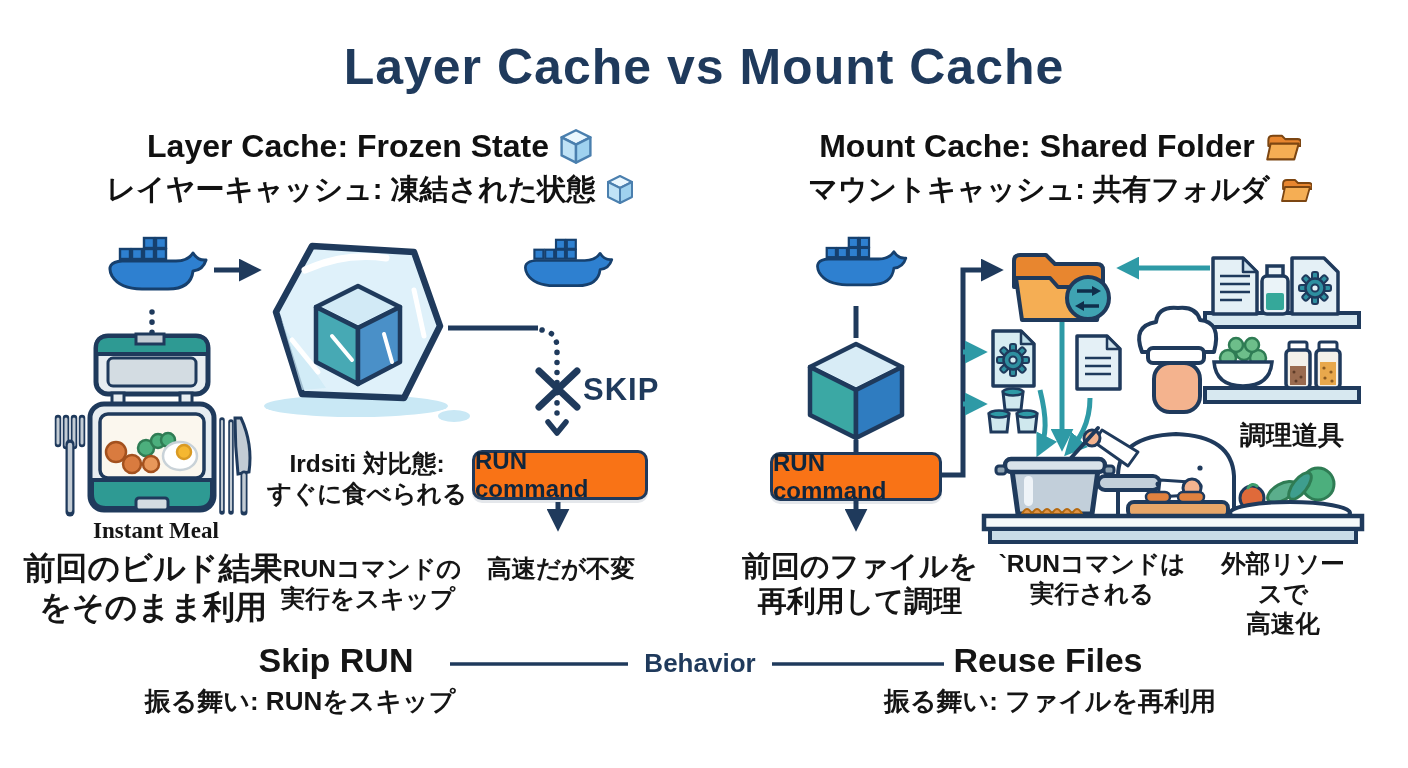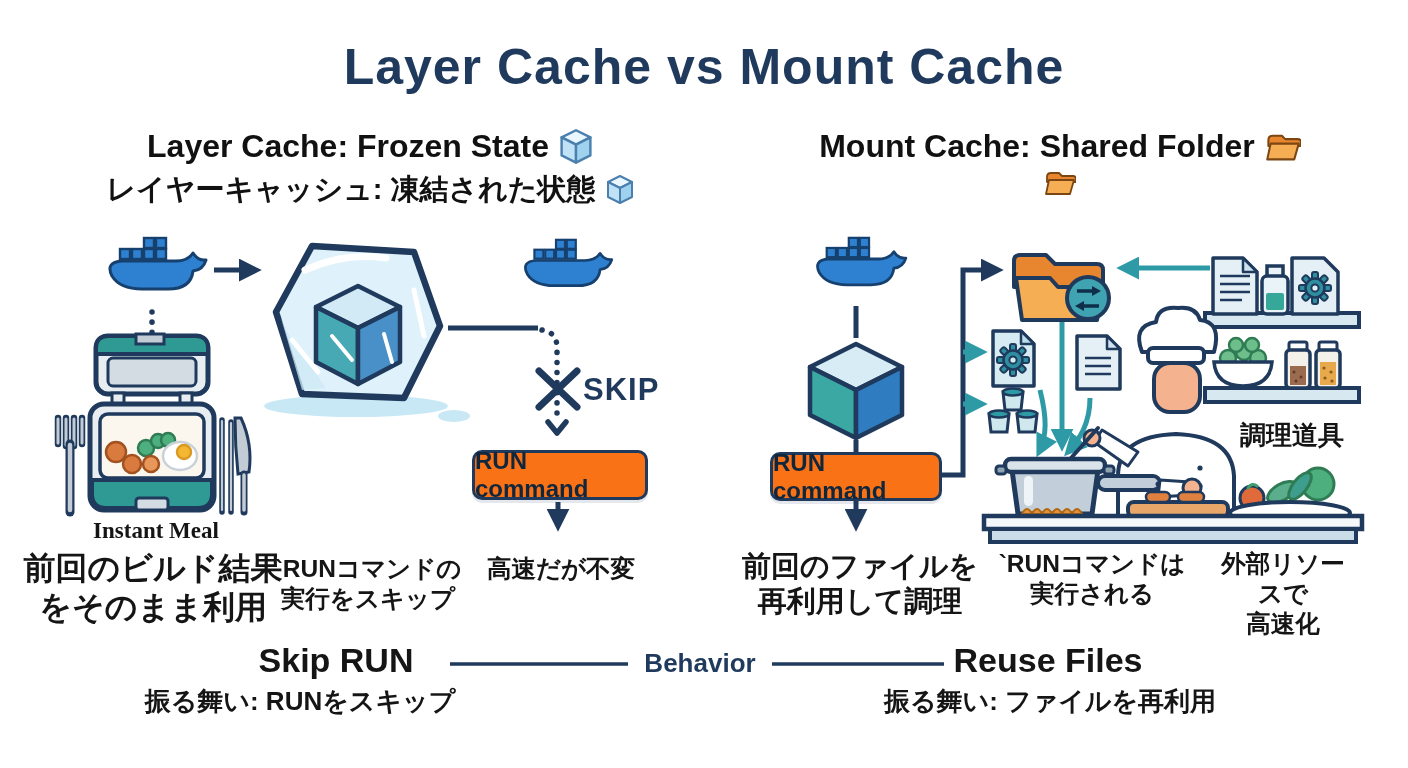--- a/index.html
+++ b/index.html
@@ -289,38 +289,41 @@
 </div>
 
 <div class="hrow" style="left:730px;top:128px;width:660px;font-size:32px;">
   <span>Mount Cache: Shared Folder</span>
   <svg width="36" height="30" viewBox="0 0 32 26">
     <path d="M3,7 q0,-4 4,-4 h8 l3,3 h11 q3,0 3,3 v3 h-29 z" fill="#e8862f" stroke="#7c4612 " stroke-width="1.8" stroke-linejoin="round"></path>
     <polygon points="5,10 30,10 26,24 2,24" fill="#f5ae54" stroke="#7c4612" stroke-width="1.8" stroke-linejoin="round"></polygon>
   </svg>
 </div>
 <div class="hrow" style="left:730px;top:170px;width:660px;font-size:29px;">
+  <span>マウントキャッシュ: 共有フォルダ</span>
   <svg width="32" height="26" viewBox="0 0 32 26">
     <path d="M3,7 q0,-4 4,-4 h8 l3,3 h11 q3,0 3,3 v3 h-29 z" fill="#e8862f" stroke="#7c4612" stroke-width="1.8" stroke-linejoin="round"></path>
     <polygon points="5,10 30,10 26,24 2,24" fill="#f5ae54" stroke="#7c4612" stroke-width="1.8" stroke-linejoin="round"></polygon>
   </svg>
 </div>
 
 <div class="skip" style="left:583px;top:372px;">SKIP</div>
 
 <div class="runbox" style="left:472px;top:450px;width:170px;height:44px;">
   <span>RUN command</span>
 </div>
 <div class="runbox" style="left:770px;top:452px;width:166px;height:43px;">
   <span>RUN command</span>
 </div>
 
 <div class="txt" style="left:156px;top:517px;font-size:23px;font-family:Liberation Serif, serif;">Instant Meal</div>
 <div class="txt" style="left:153px;top:549px;font-size:32px;">前回のビルド結果
 をそのまま利用</div>
+<div class="txt" style="left:367px;top:449px;font-size:24.5px;">Irdsiti 対比態:
+すぐに食べられる</div>
 <div class="txt" style="left:368px;top:554px;font-size:24.5px;">`RUNコマンドの
 実行をスキップ</div>
 <div class="txt" style="left:561px;top:554px;font-size:24.5px;">高速だが不変</div>
 
 <div class="txt" style="left:860px;top:549px;font-size:29px;">前回のファイルを
 再利用して調理</div>
 <div class="txt" style="left:1092px;top:549px;font-size:24.5px;">`RUNコマンドは
 実行される</div>
 <div class="txt" style="left:1283px;top:549px;font-size:24.5px;">外部リソースで
 高速化</div>

